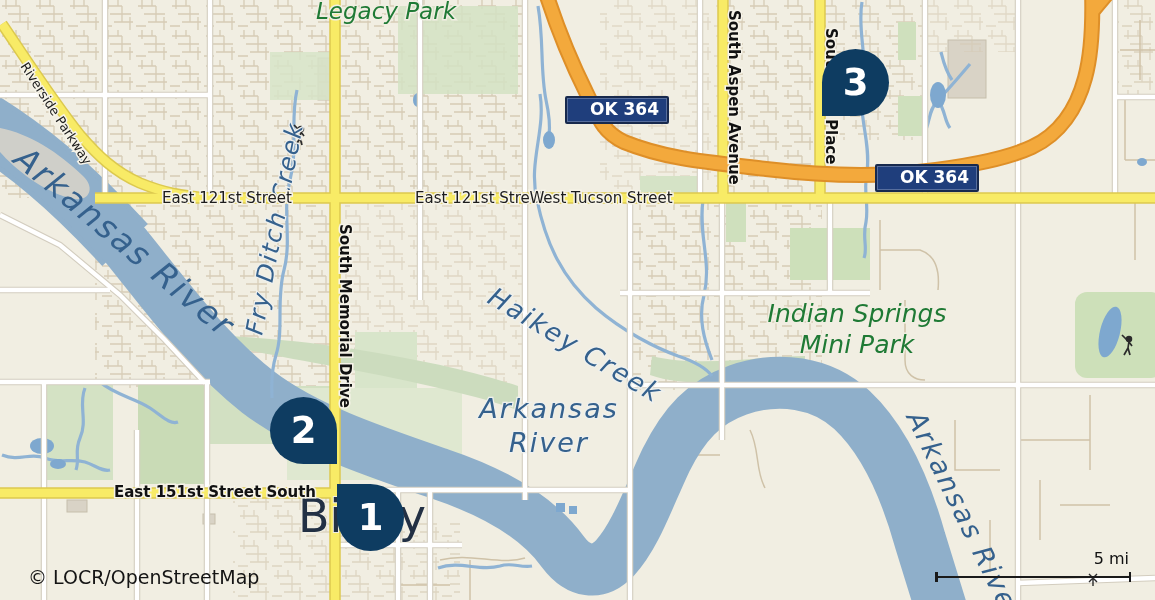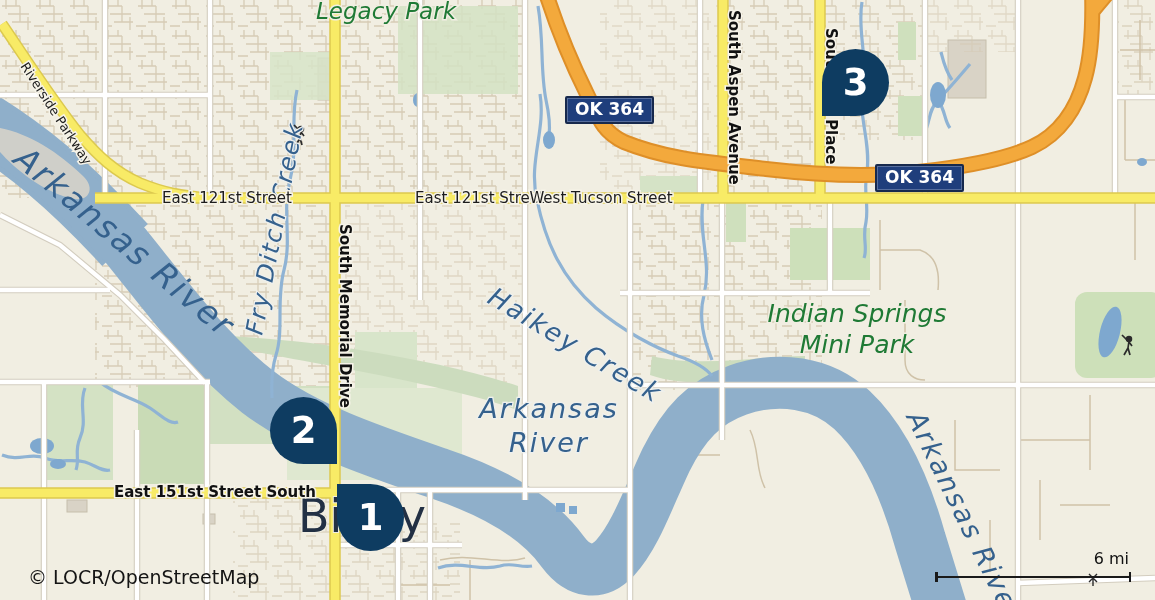--- a/index.html
+++ b/index.html
@@ -26,21 +26,21 @@
     display:flex;align-items:center;justify-content:center;
     color:#fff;font-weight:bold;font-size:37px;z-index:30;
   }
   .marker.tail-tl{border-radius:0 50% 50% 50%;}
   .marker.tail-br{border-radius:50% 50% 0 50%;}
   .marker.tail-bl{border-radius:50% 50% 50% 0;}
 
   
   .route-badge{
     position:absolute;z-index:25;background:#1f3e7c;color:#fff;
-    font-weight:bold;font-size:17px;line-height:1;padding:3px 8px 4px 8px;
+    font-weight:bold;font-size:17px;line-height:1;padding:3px 8px 4px 23px;
     border:2px solid #17294d;border-radius:2px;
     box-shadow:inset 0 0 0 1px rgba(255,255,255,0.25);
     white-space:nowrap;
   }
 
   
   .attribution{
     position:absolute;left:28px;top:566px;z-index:20;
     font-size:19px;color:#141414;
   }
@@ -229,21 +229,21 @@
 <div class="marker tail-br" style="left:270px;top:397px;">
   <span>2</span>
 </div>
 <div class="marker tail-bl" style="left:822px;top:49px;">
   <span>3</span>
 </div>
 
 <div class="attribution">© LOCR/OpenStreetMap</div>
 
 <div class="scalebar">
-  <div class="scale-text">6 mi</div>
+  <div class="scale-text">5 mi</div>
   <div class="scale-line">
     <div class="bar"></div>
     <div class="tick left"></div>
     <div class="tick right"></div>
   </div>
 </div>
 
 </div>
 
 </body></html>

